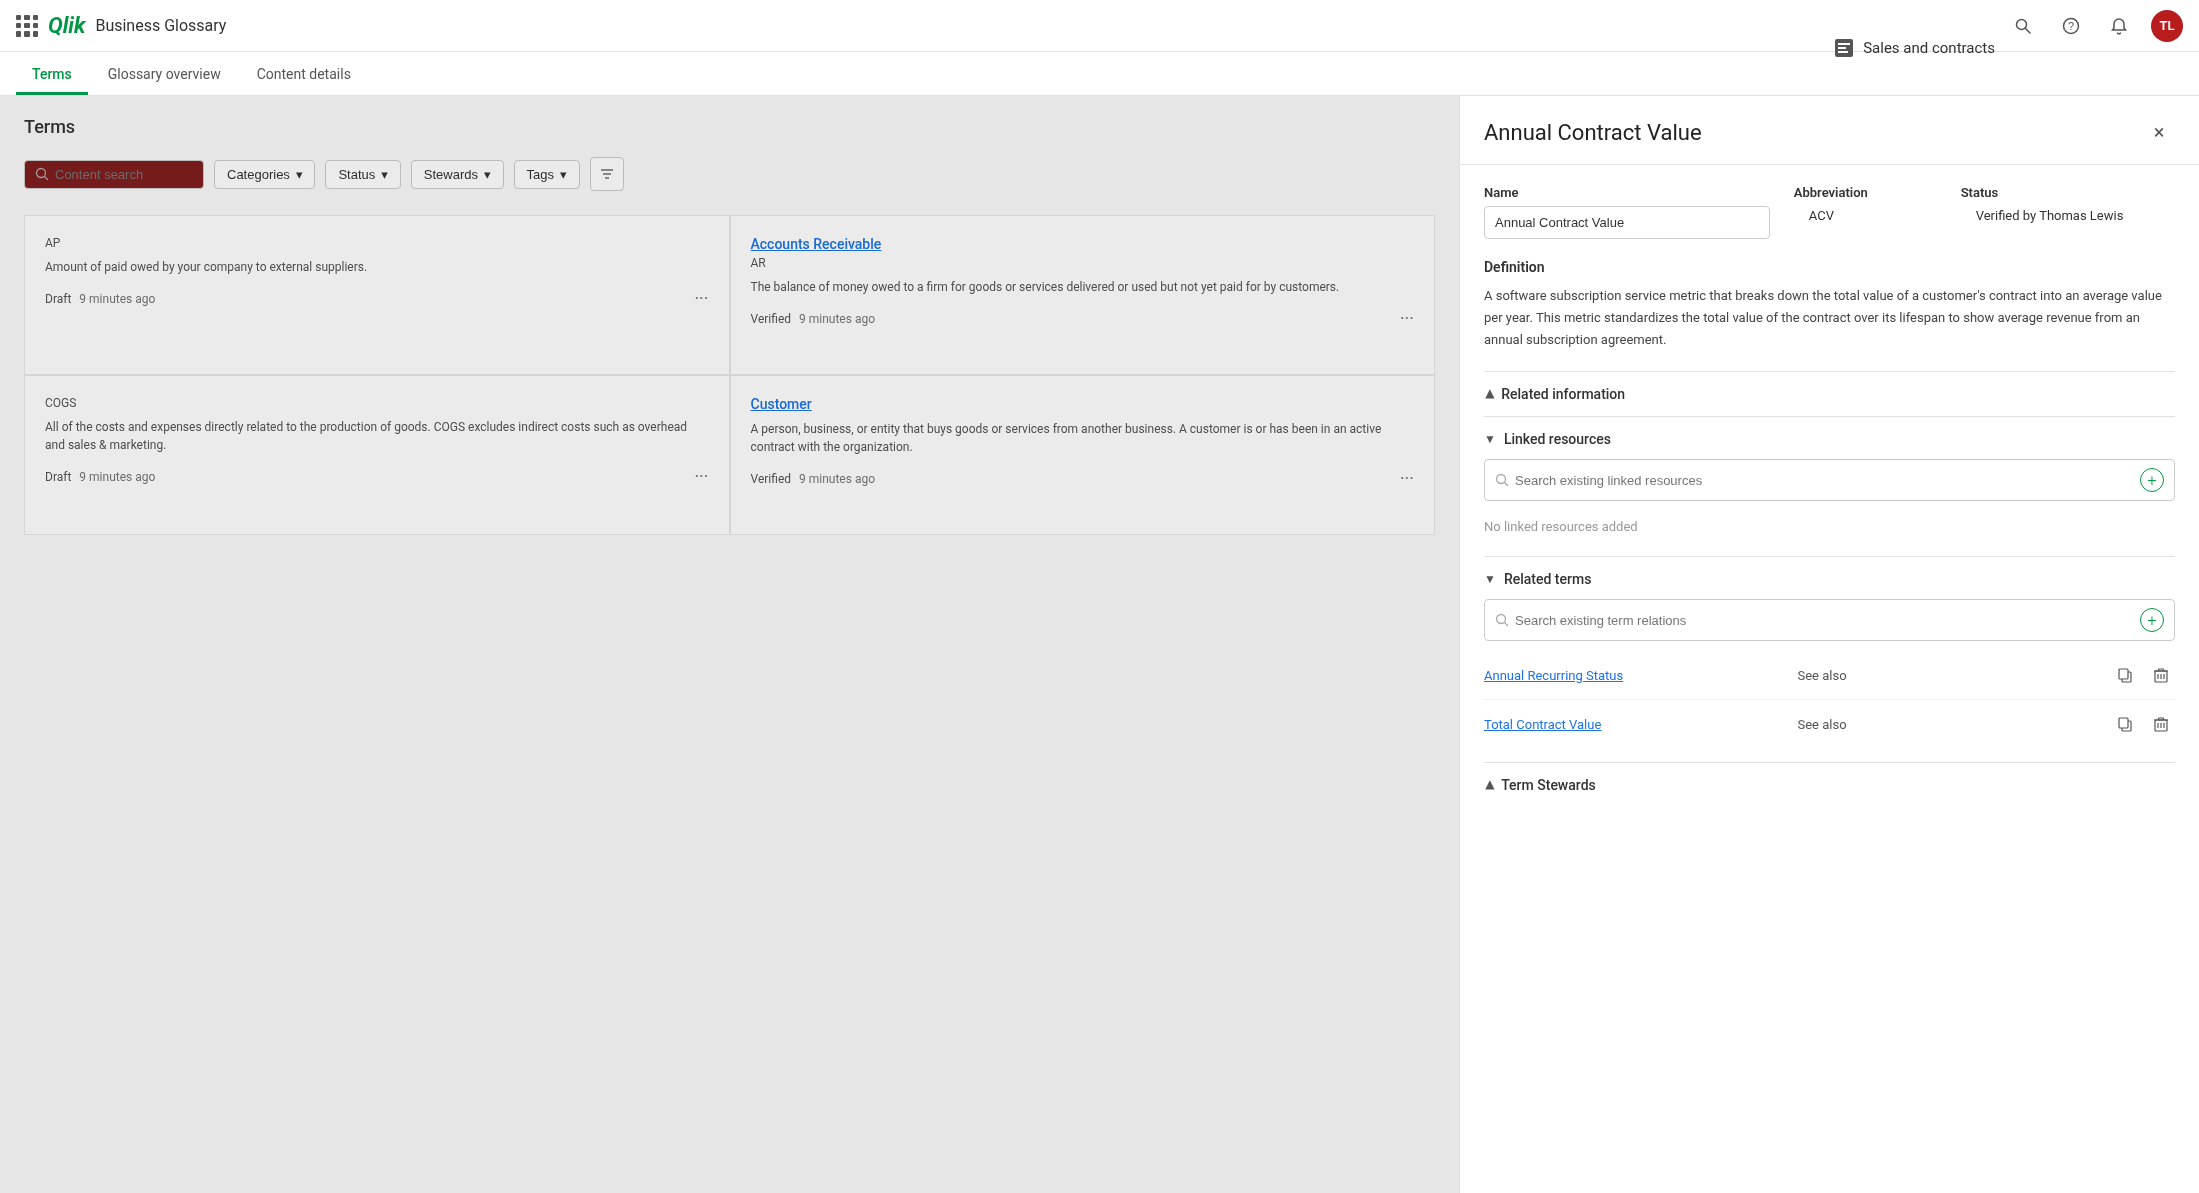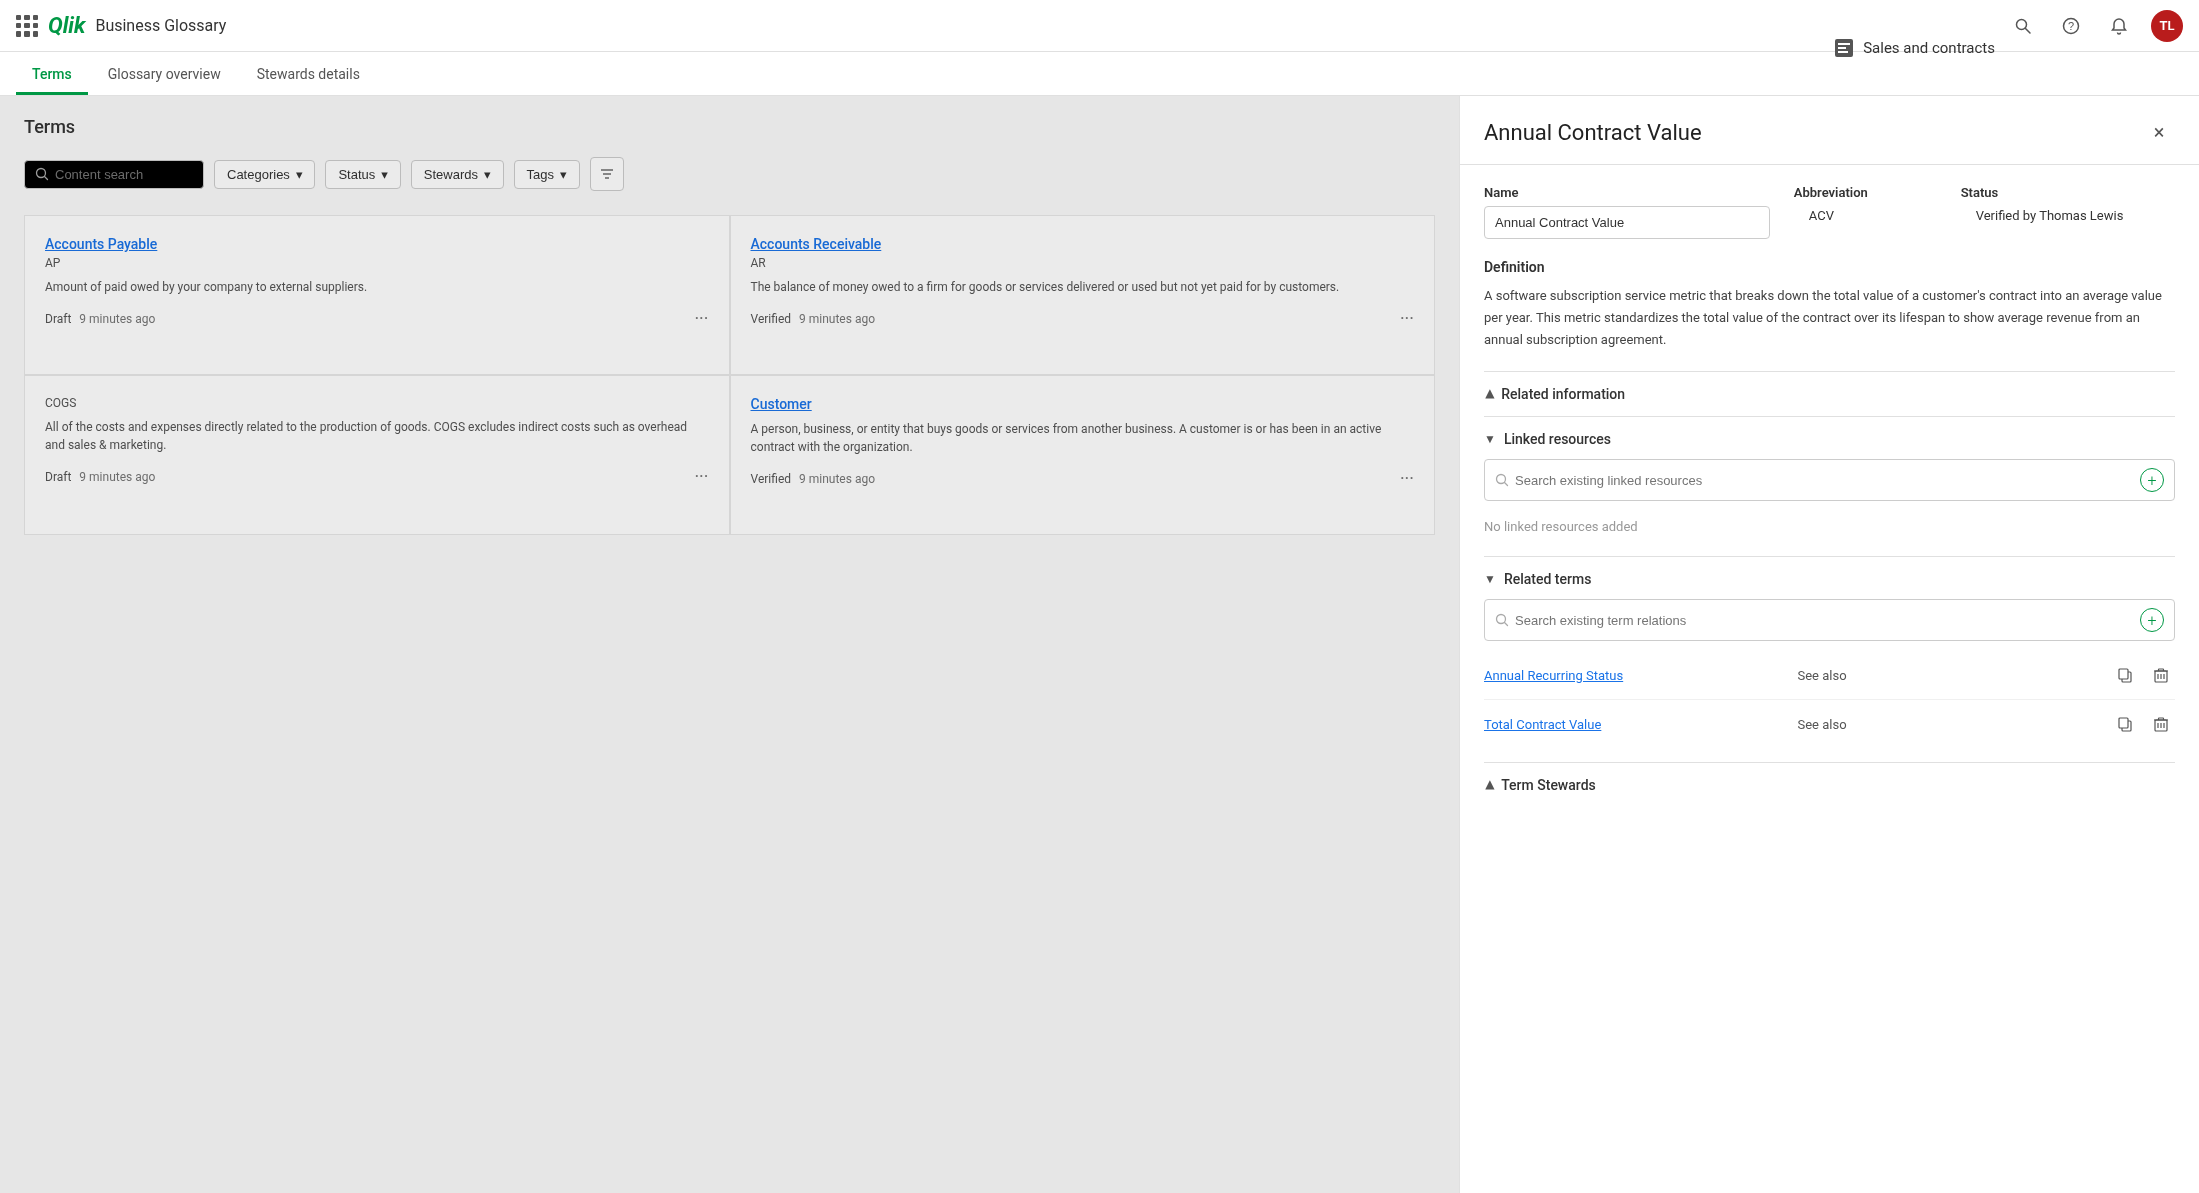--- a/index.html
+++ b/index.html
@@ -41,21 +41,21 @@
     .left-panel {
       flex: 1; padding: 20px 24px; overflow-y: auto; background: #fafafa;
       filter: brightness(0.92);
     }
     .section-title { font-size: 18px; font-weight: 500; color: #333; margin-bottom: 20px; }
 
     
     .filter-bar { display: flex; align-items: center; gap: 10px; margin-bottom: 24px; flex-wrap: wrap; }
     .search-input-wrap {
       display: flex; align-items: center; border: 1px solid #ccc; border-radius: 4px;
-      background: #000000; padding: 6px 10px; gap: 6px; min-width: 180px;
+      background: #7f1d1d; padding: 6px 10px; gap: 6px; min-width: 180px;
     }
     .search-input-wrap input { border: none; outline: none; font-size: 13px; color: #999; width: 120px; background: transparent; }
     .filter-btn {
       display: flex; align-items: center; gap: 6px; border: 1px solid #ccc;
       border-radius: 4px; padding: 6px 12px; background: #fff; cursor: pointer;
       font-size: 13px; color: #333;
     }
     .filter-icon-btn { width: 34px; height: 34px; display: flex; align-items: center; justify-content: center; border: 1px solid #ccc; border-radius: 4px; background: #fff; cursor: pointer; }
 
     
@@ -190,21 +190,21 @@
           <path d="M7.5 15.5c0 .83.67 1.5 1.5 1.5s1.5-.67 1.5-1.5" stroke="#555" stroke-width="1.5" fill="none"></path>
         </svg>
     </div>
     <div class="avatar">TL</div>
   </div>
 </div>
 
 <div class="tab-bar">
   <div class="tab active">Terms</div>
   <div class="tab">Glossary overview</div>
-  <div class="tab">Stewards details</div>
+  <div class="tab">Content details</div>
 </div>
 
 <div class="main-area">
 
   <div class="left-panel">
     <div class="section-title">Terms</div>
 
     <div class="filter-bar">
       <div class="search-input-wrap">
         <svg width="14" height="14" viewBox="0 0 14 14" fill="none">
@@ -234,21 +234,20 @@
             <line x1="2" y1="4" x2="14" y2="4" stroke="#555" stroke-width="1.3"></line>
             <line x1="4" y1="8" x2="12" y2="8" stroke="#555" stroke-width="1.3"></line>
             <line x1="6" y1="12" x2="10" y2="12" stroke="#555" stroke-width="1.3"></line>
           </svg>
       </div>
     </div>
 
     <div class="cards-grid">
 
       <div class="card">
-        <div class="card-title">Accounts Payable</div>
         <div class="card-abbr">AP</div>
         <div class="card-desc">Amount of paid owed by your company to external suppliers.</div>
         <div class="card-footer">
           <div style="display:flex;gap:8px;align-items:center">
             <span class="card-status draft">Draft</span>
             <span class="card-time">9 minutes ago</span>
           </div>
           <span class="card-menu">···</span>
         </div>
       </div>

